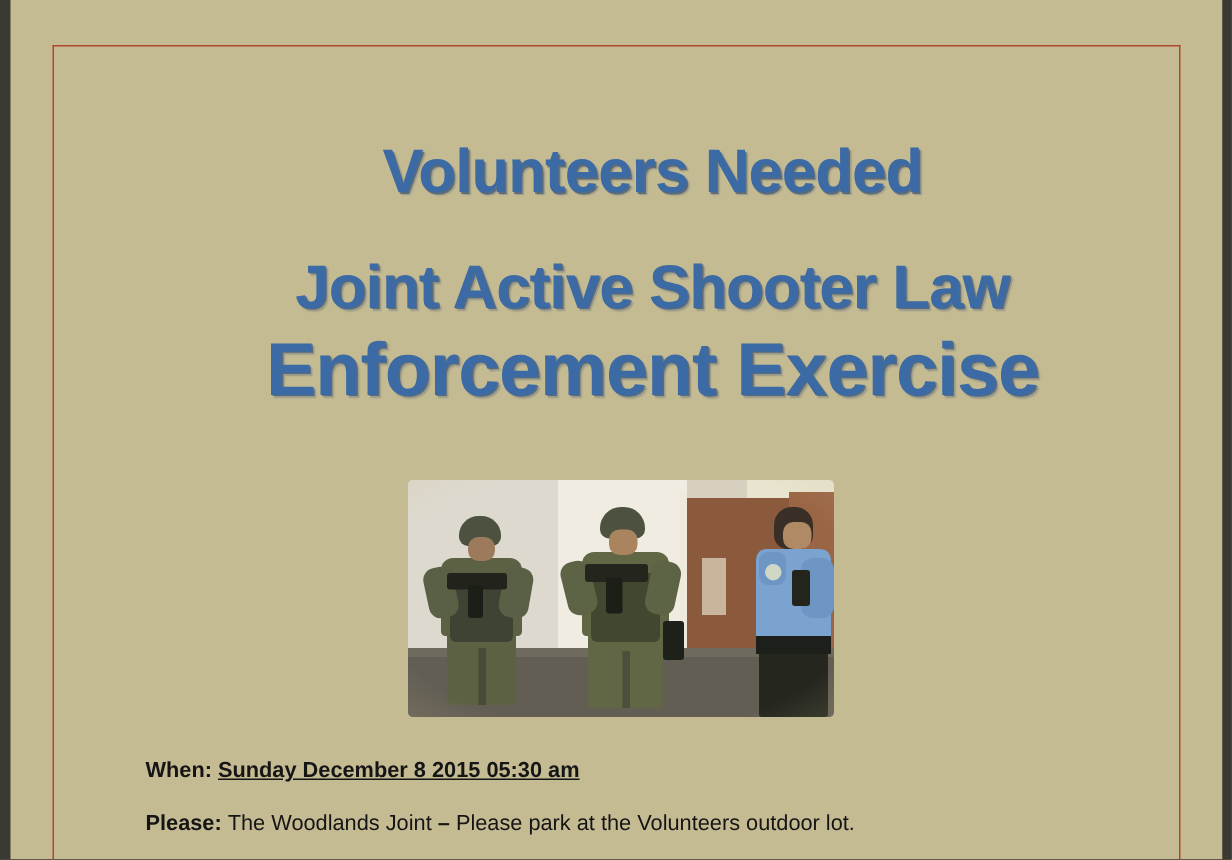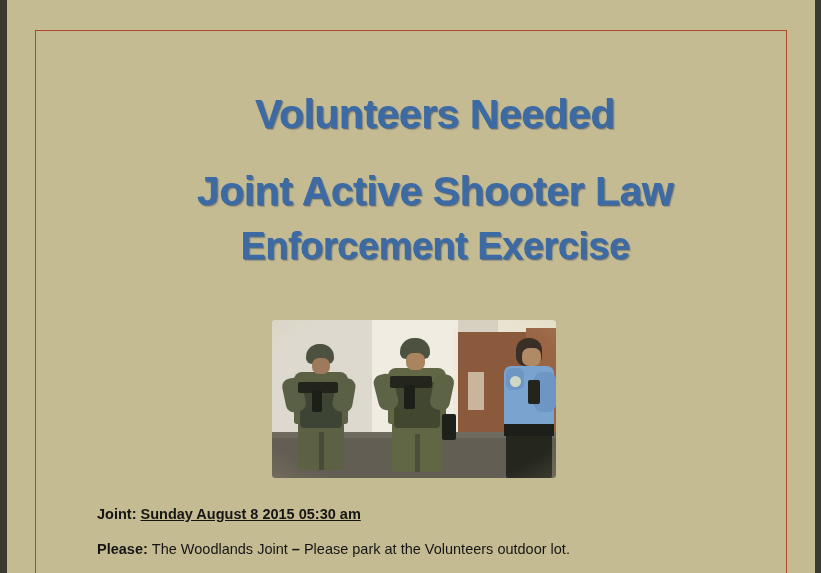--- a/index.html
+++ b/index.html
@@ -76,21 +76,21 @@
     color: #3b6aa4;
     font-family: "Liberation Sans", sans-serif;
     font-weight: bold;
     letter-spacing: -0.5px;
     text-shadow: 1px 1px 0 rgba(40,70,110,.55), 2px 2px 1px rgba(40,70,110,.28);
     white-space: nowrap;
     padding-left: 48px;
   }
   .title-line.l1 { font-size: 41px; line-height: 52px; margin-bottom: 25px; }
   .title-line.l2 { font-size: 41px; line-height: 52px; margin-bottom: 3px; }
-  .title-line.l3 { font-size: 38px; line-height: 52px; }
+  .title-line.l3 { font-size: 50px; line-height: 52px; }
 
   
   #photo-wrap {
     position: absolute;
     left: 237px;
     top: 290px;
     width: 284px;
     height: 158px;
   }
   #photo {
@@ -224,21 +224,21 @@
           <div class="o3-badge"></div>
           <div class="o3-arm"></div>
           <div class="o3-radio"></div>
           <div class="o3-belt"></div>
           <div class="o3-head"></div>
           <div class="o3-face"></div>
         </div>
       </div>
 
       <div id="details">
-        <div class="detail-row"><span class="lbl">Joint:</span><span class="reg">&nbsp;</span><span class="und">Sunday August 8 2015 05:30 am</span></div>
+        <div class="detail-row"><span class="lbl">When:</span><span class="reg">&nbsp;</span><span class="und">Sunday December 8 2015 05:30 am</span></div>
 
         <div class="detail-row"><span class="lbl">Please:</span><span class="reg">&nbsp;</span><span class="reg">The Woodlands Joint </span><span class="dash">–</span><span class="reg"> Please park at the Volunteers outdoor lot.</span></div>
       </div>
 
     </div>
   </div>
 
   <div id="right-strip"></div>
 </div>
 

